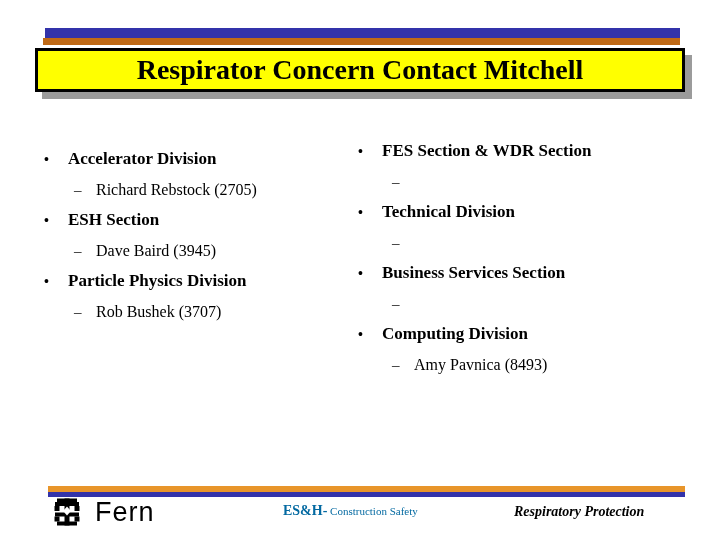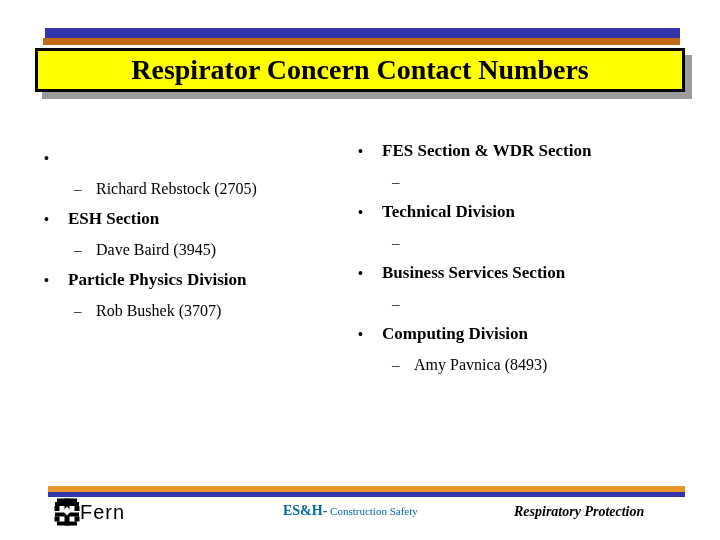--- a/index.html
+++ b/index.html
@@ -135,24 +135,24 @@
     left: 54px; top: 498px;
     display: flex;
     align-items: center;
   }
   .fern-mark {
     width: 26px; height: 28px;
     display: block;
   }
   .fern-word {
     font-family: "Liberation Sans", "DejaVu Sans", sans-serif;
-    font-size: 20px;
+    font-size: 27px;
     letter-spacing: 1px;
     color: #000000;
-    margin-left: 0;
+    margin-left: 15px;
     line-height: 1;
   }
 
   .footer-center {
     position: absolute;
     left: 283px; top: 501px;
     white-space: nowrap;
     color: #0369a1;
   }
   .footer-center .esh {
@@ -177,26 +177,27 @@
 </head>
 <body>
 
 <div class="slide">
 
   <div class="hdr-rule-blue"></div>
   <div class="hdr-rule-orange"></div>
 
   <div class="title-shadow"></div>
   <div class="title-box">
-    <span class="title-text">Respirator Concern Contact Numbers</span>
+    <span class="title-text">Respirator Concern Contact Mitchell</span>
   </div>
 
   <div class="col col-left">
     <div class="lvl1">
       <span class="marker">•</span>
+      <span>Accelerator Division</span>
     </div>
     <div class="lvl2">
       <span class="marker">–</span>
       <span>Richard Rebstock (2705)</span>
     </div>
     <div class="lvl1">
       <span class="marker">•</span>
       <span>ESH Section</span>
     </div>
     <div class="lvl2">

